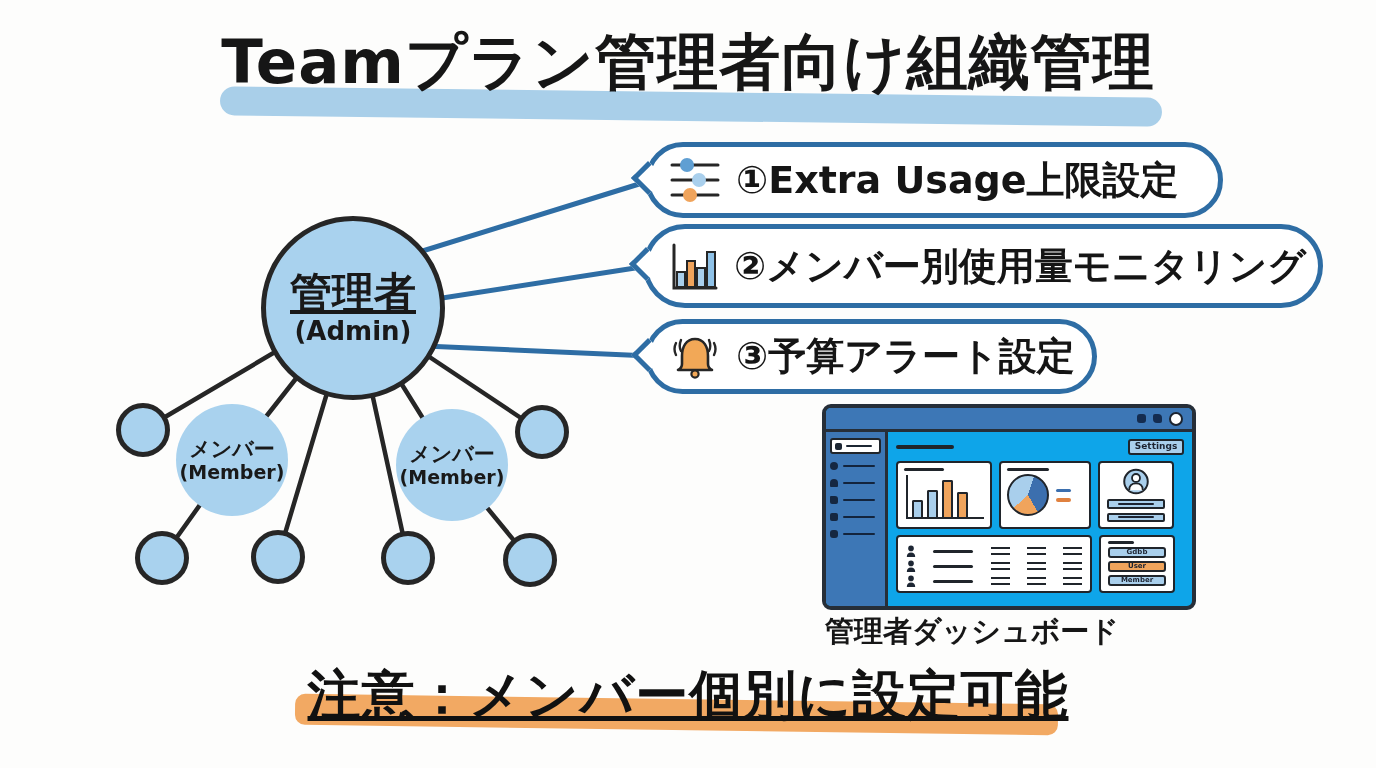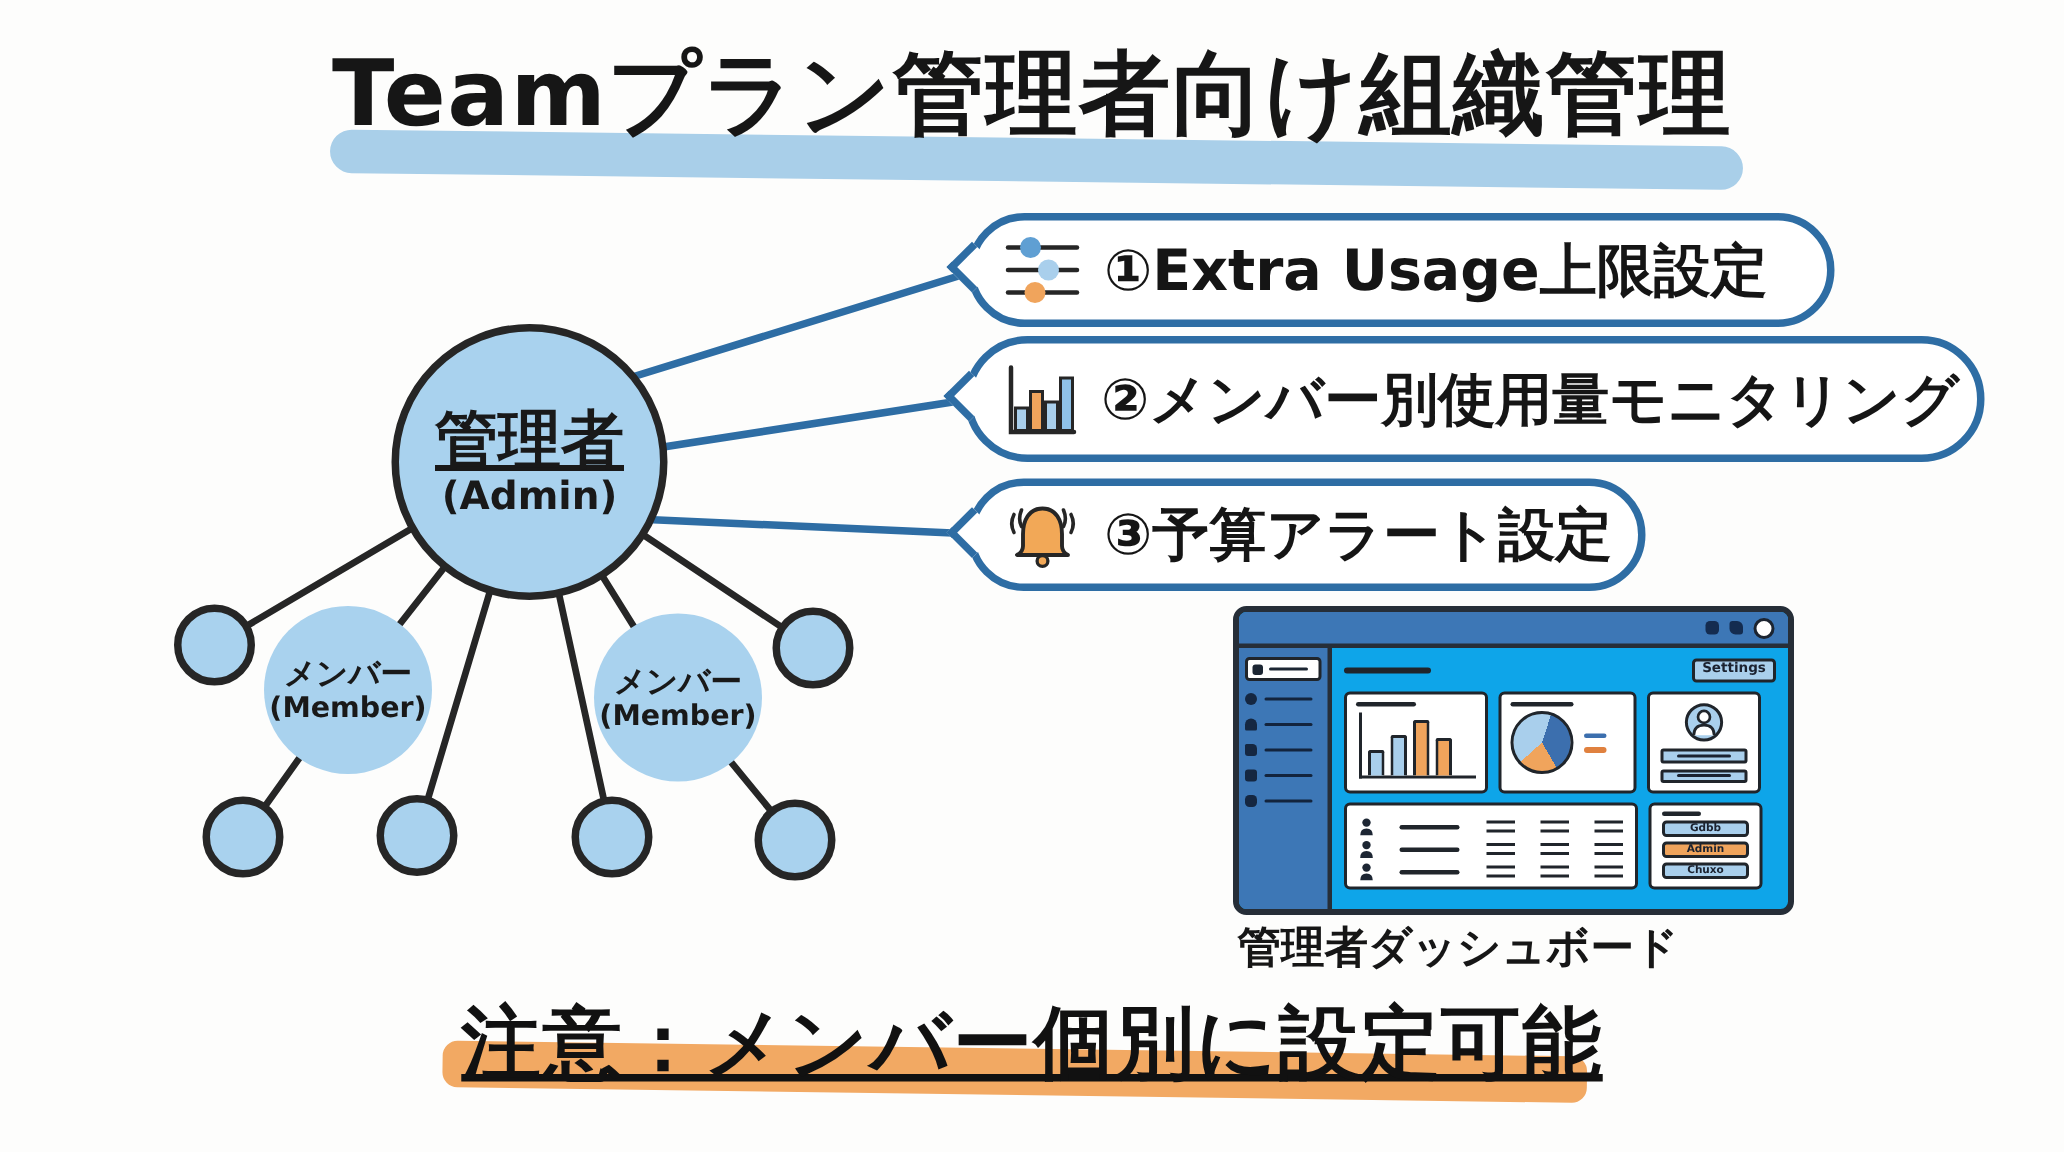--- a/index.html
+++ b/index.html
@@ -322,22 +322,22 @@
               <div class="row-line"></div>
               <div class="dashes"></div>
               <div class="dashes"></div>
               <div class="dashes"></div>
             </div>
           </div>
 
           <div class="card card-actions">
             <div class="card-title-line" style="width:26px;"></div>
             <div class="action-btn ab-blue">Gdbb</div>
-            <div class="action-btn ab-orange">Admin</div>
-            <div class="action-btn ab-blue">Chuxo</div>
+            <div class="action-btn ab-orange">User</div>
+            <div class="action-btn ab-blue">Member</div>
           </div>
         </div>
       </div>
     </div>
   </div>
 
   <div class="dash-caption">管理者ダッシュボード</div>
 
   <div class="note-highlight"></div>
   <div class="note-text">注意：メンバー個別に設定可能</div>

